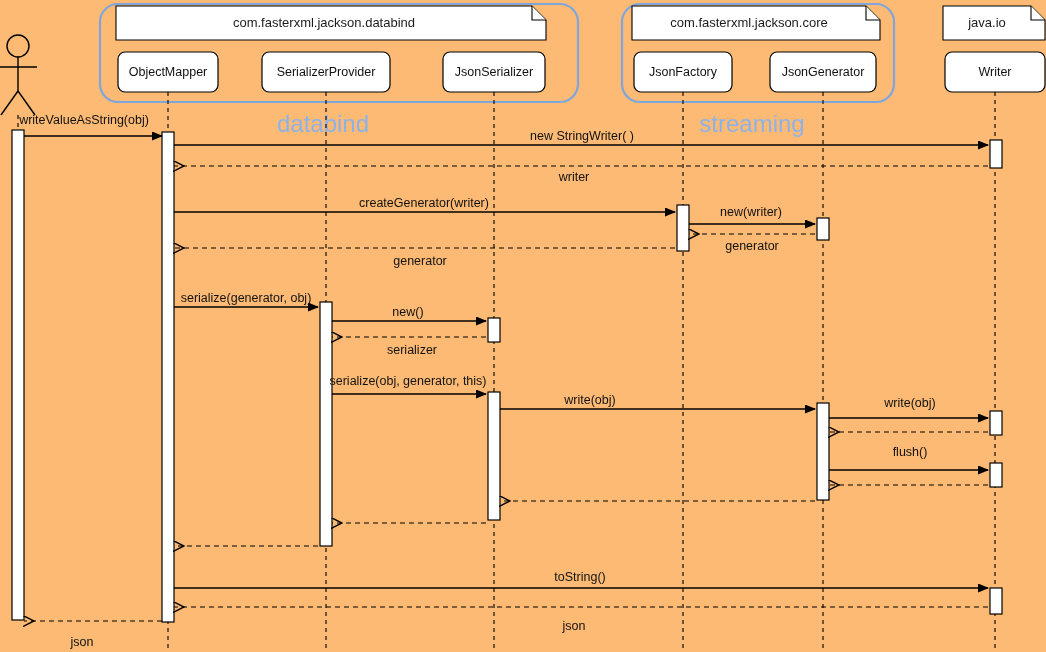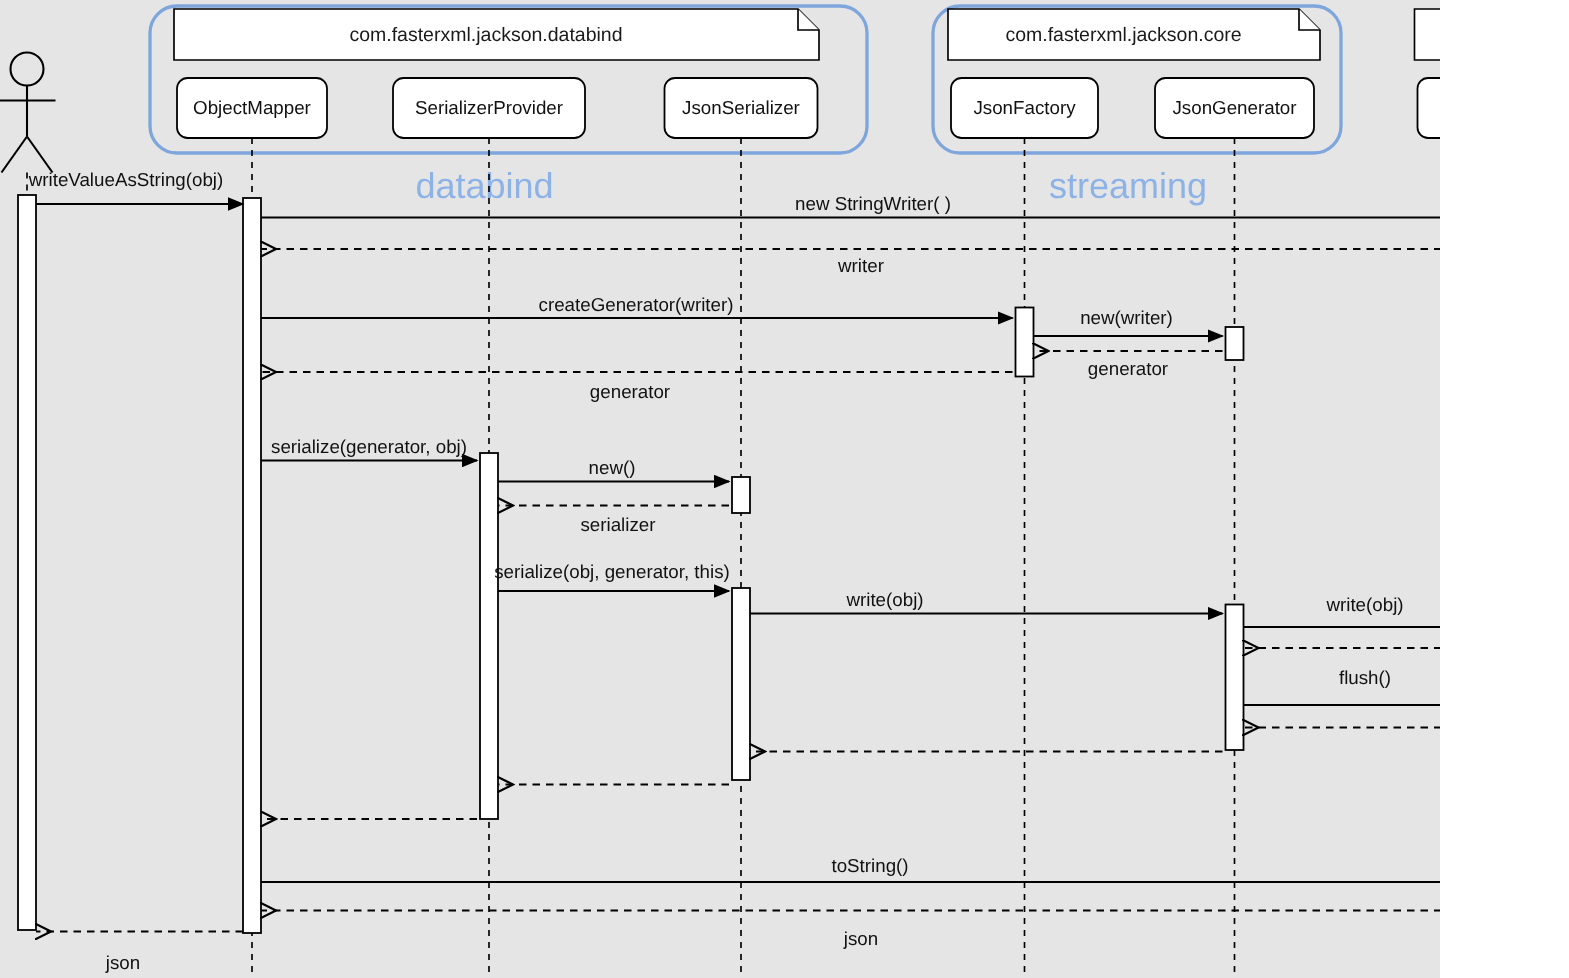--- a/index.html
+++ b/index.html
@@ -5,24 +5,24 @@
   html, body {
     margin: 0;
     padding: 0;
     background: #ffffff;
   }
   body {
     font-family: "Liberation Sans", sans-serif;
   }
   #diagram-root {
     position: relative;
-    width: 960px;
+    width: 1046px;
     height: 652px;
     overflow: hidden;
-    background: #e5e5e5;
+    background: #fdba74;
   }
   #seq-svg {
     position: absolute;
     left: 0;
     top: 0;
     width: 1046px;
     height: 652px;
   }
   .pkg-border {
     fill: none;

